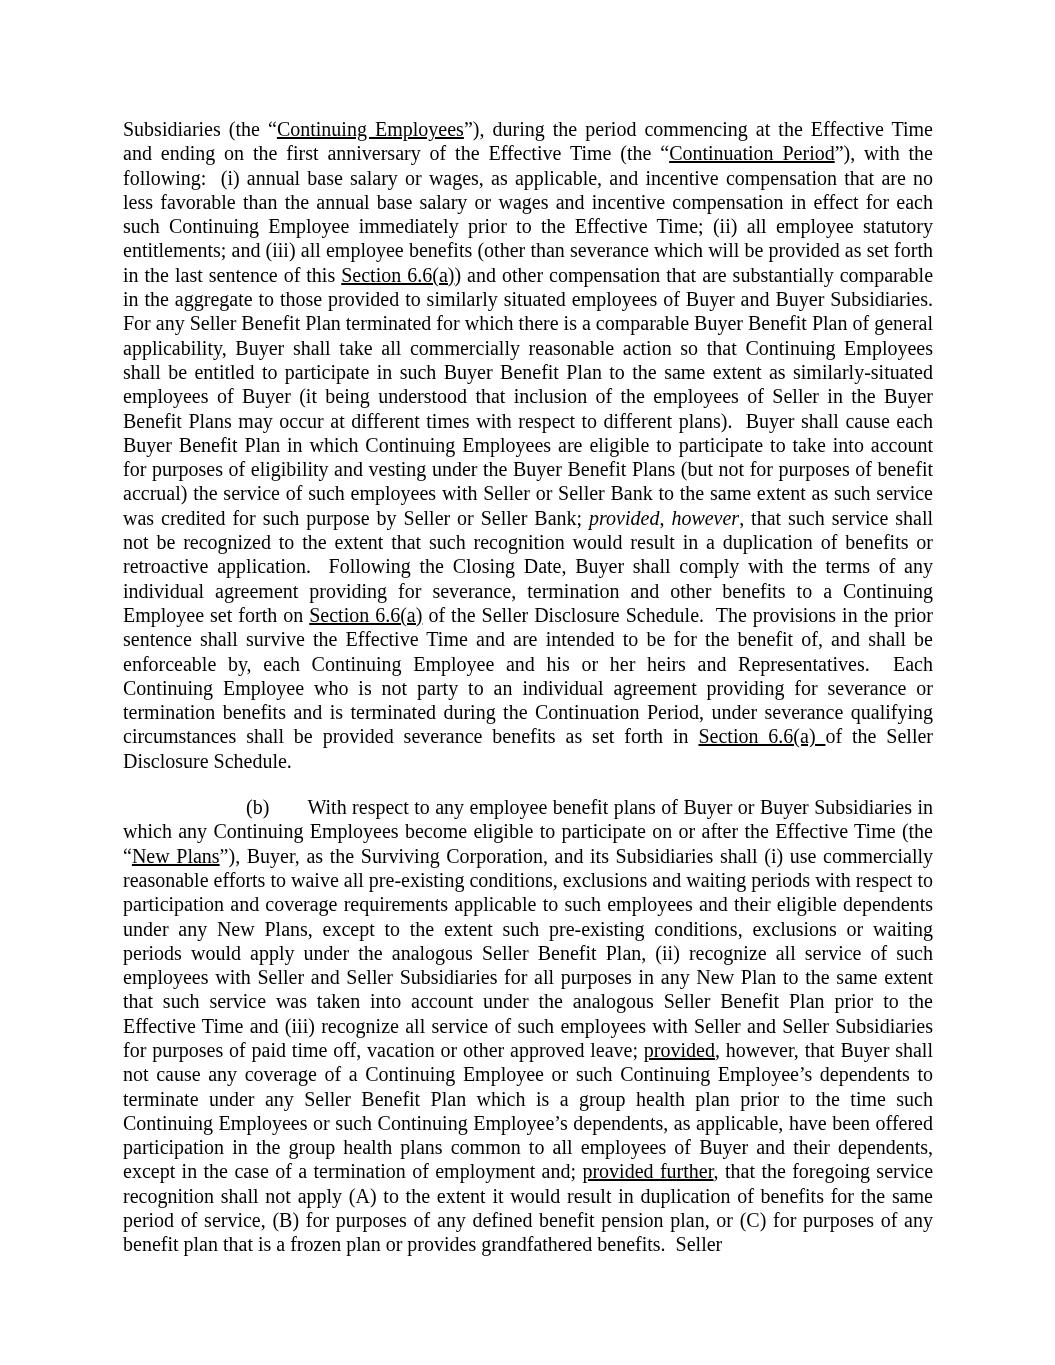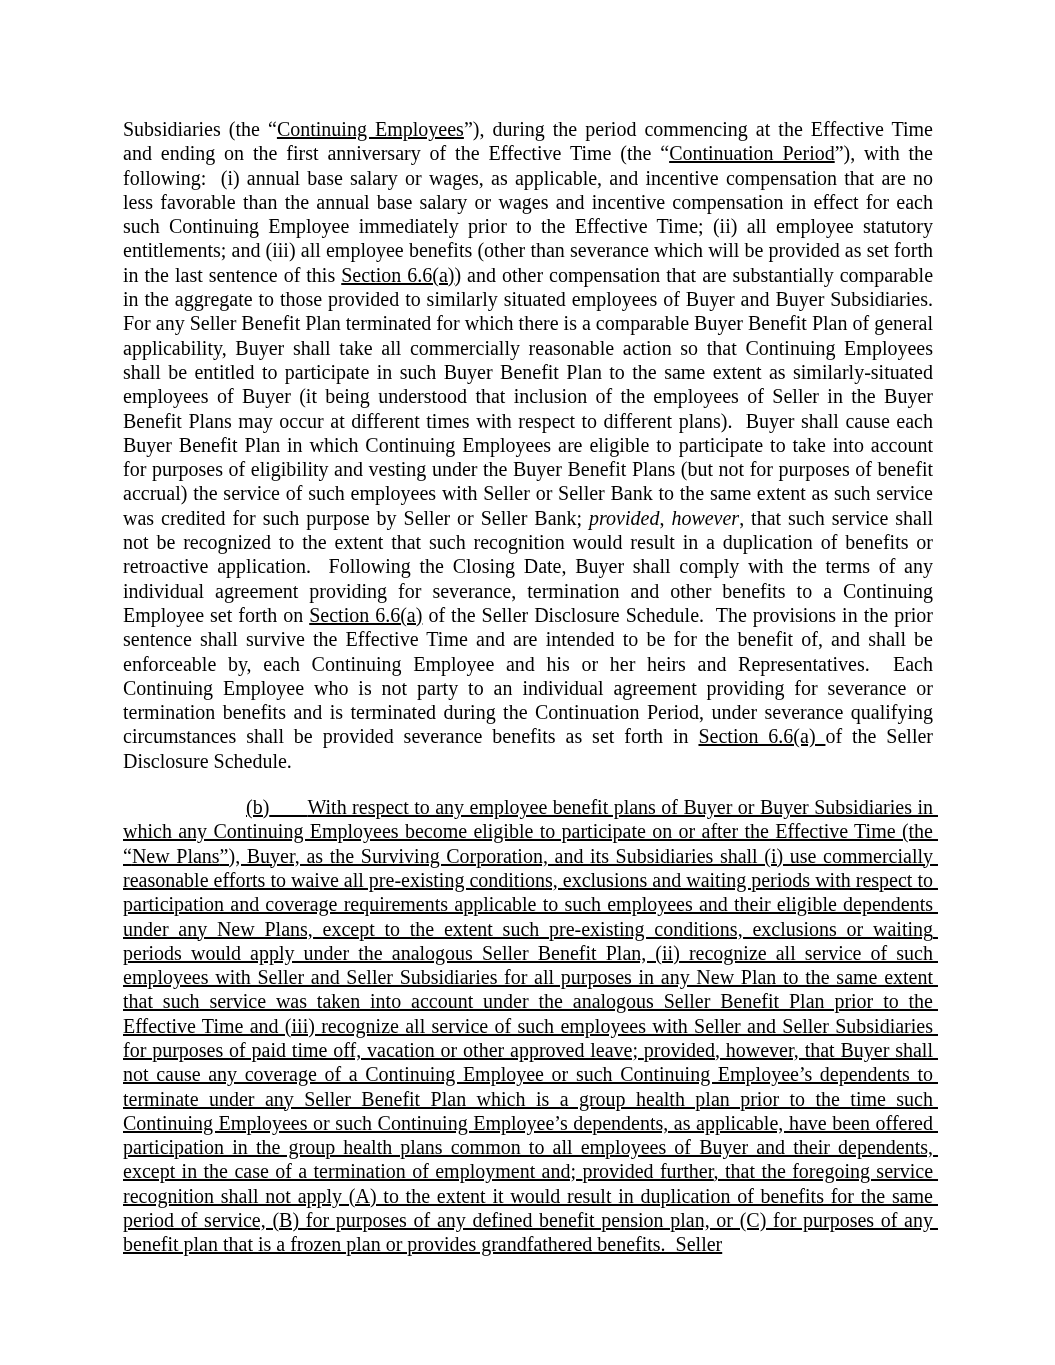--- a/index.html
+++ b/index.html
@@ -29,21 +29,20 @@
     font-size: 20px;
     line-height: 24.3px;
     text-align: justify;
     white-space: pre-wrap;
   }
   .para + .para {
     margin-top: 22px;
   }
   .para.indent {
     text-indent: 123px;
-    text-decoration: underline;
   }
   .u { text-decoration: underline; }
   .i { font-style: italic; }
   .page-number {
     position: absolute;
     top: 1278px;
     left: 0;
     width: 100%;
     text-align: center;
     font-size: 20px;

